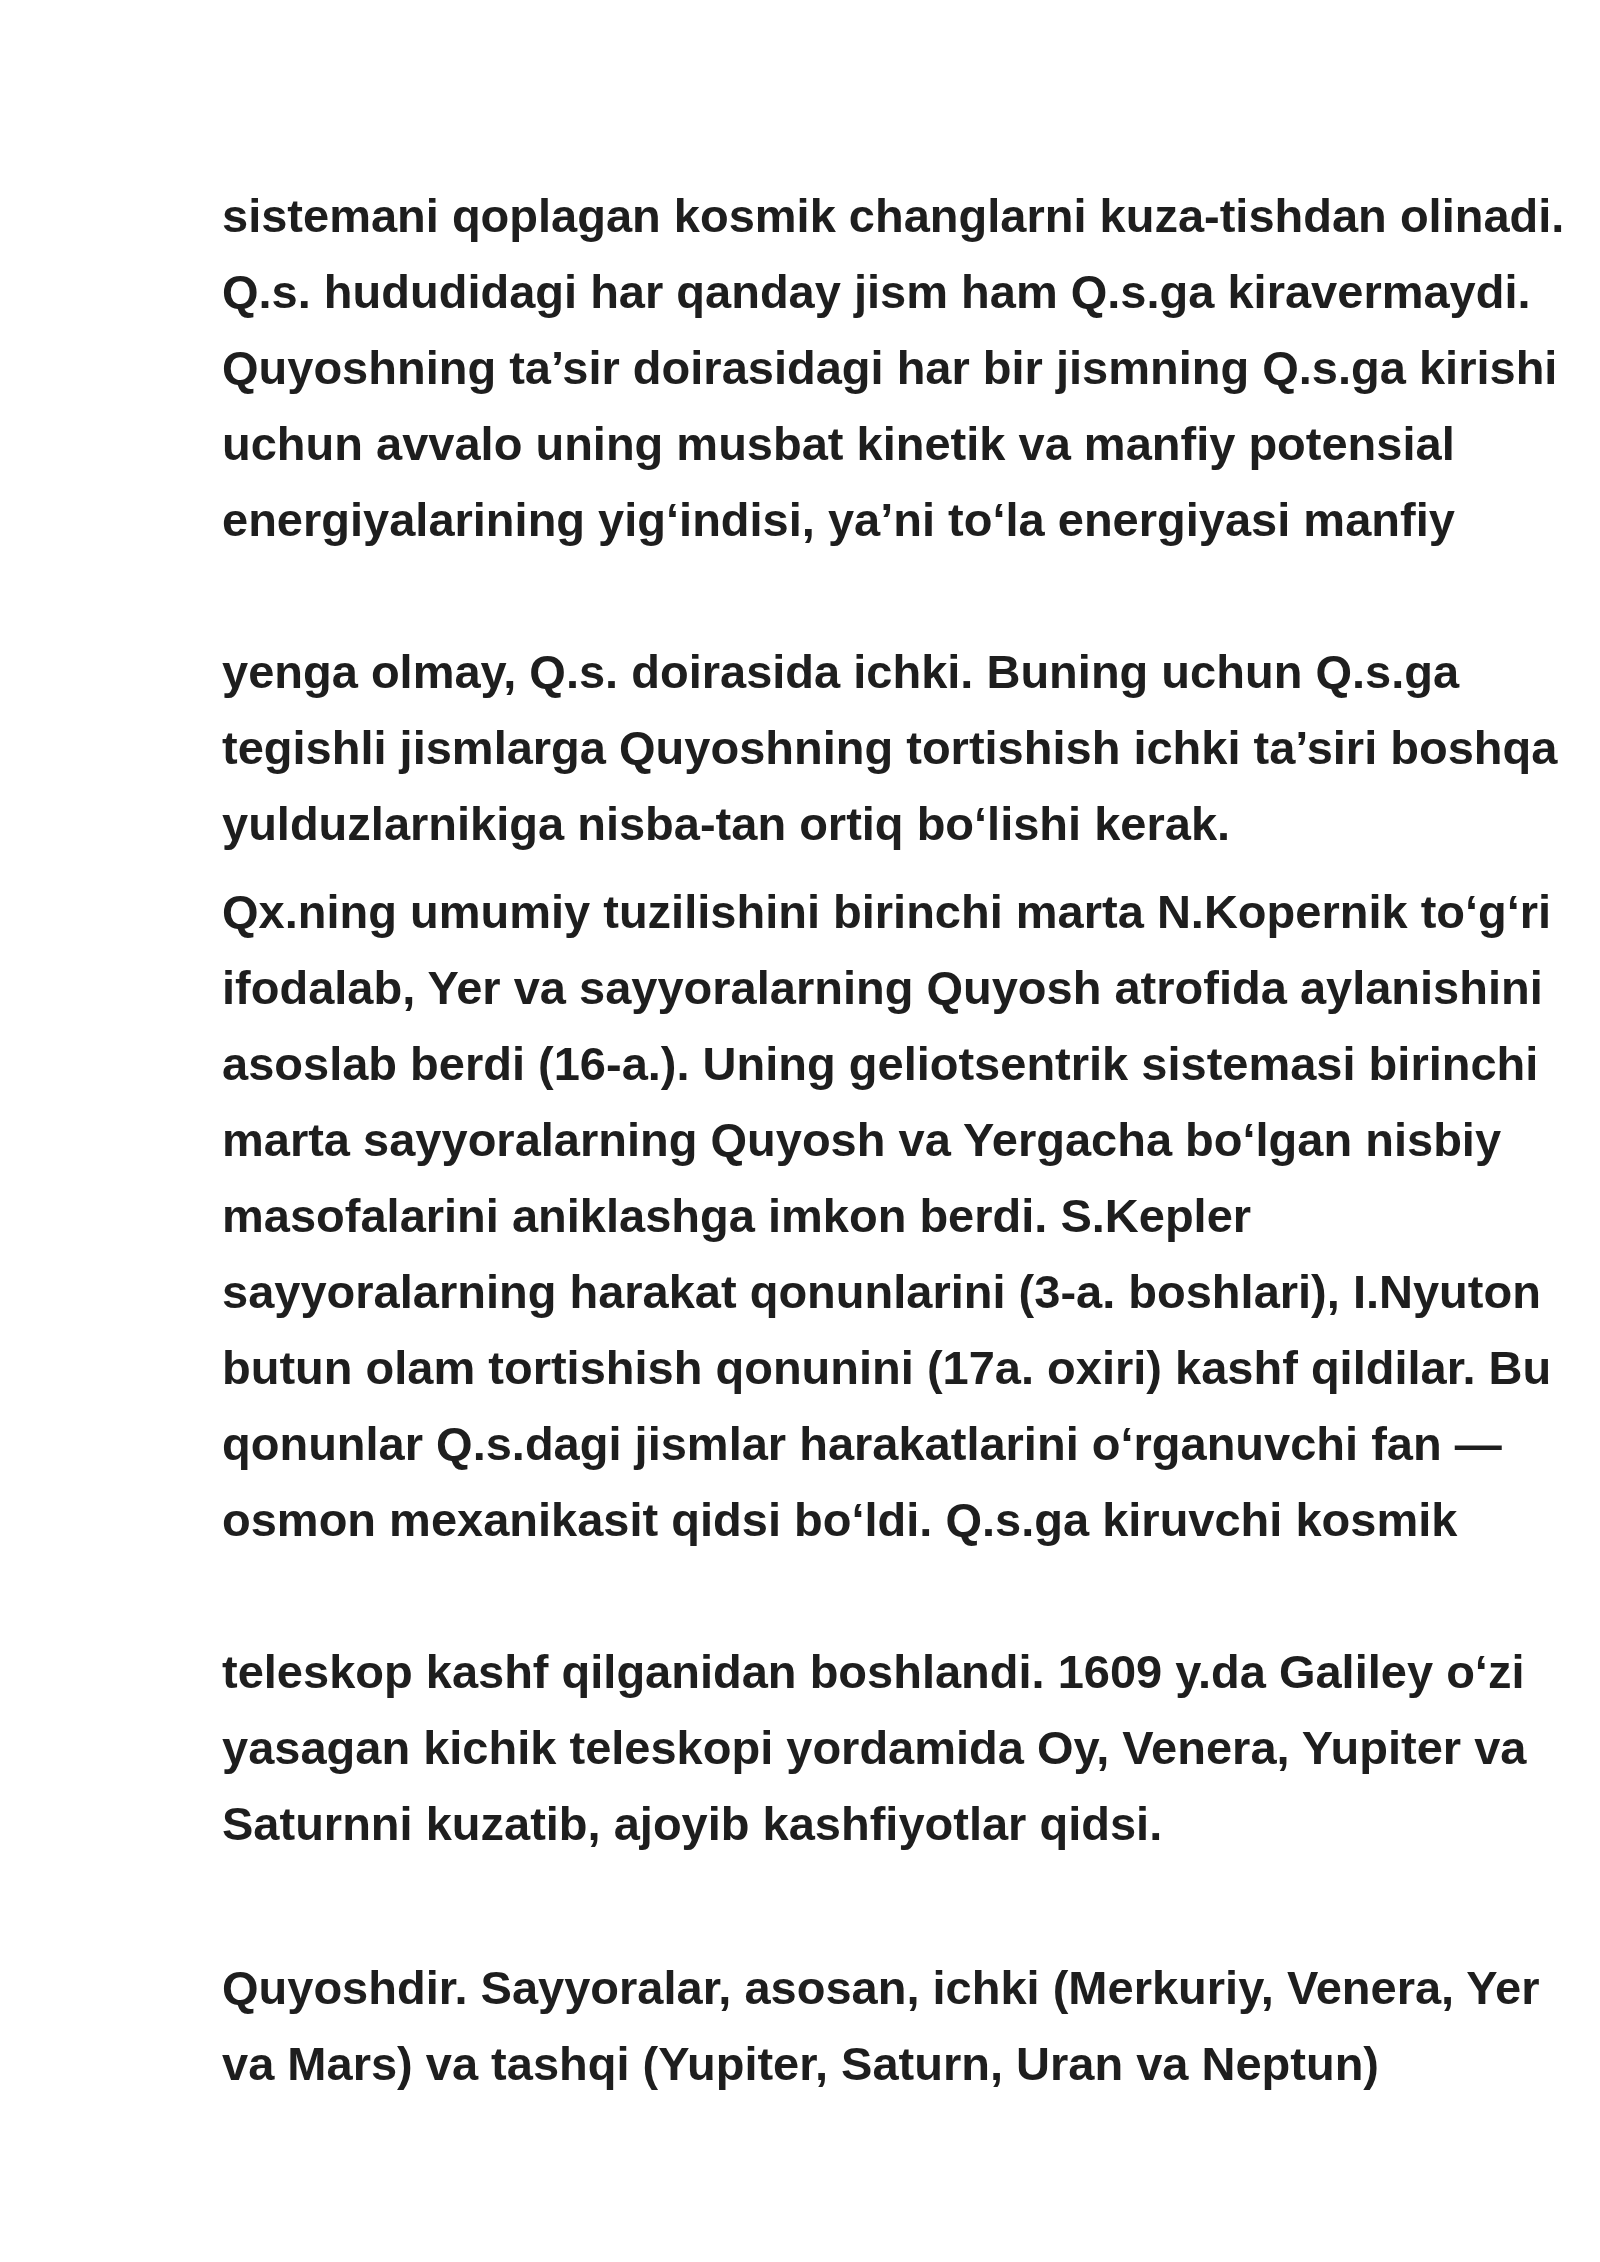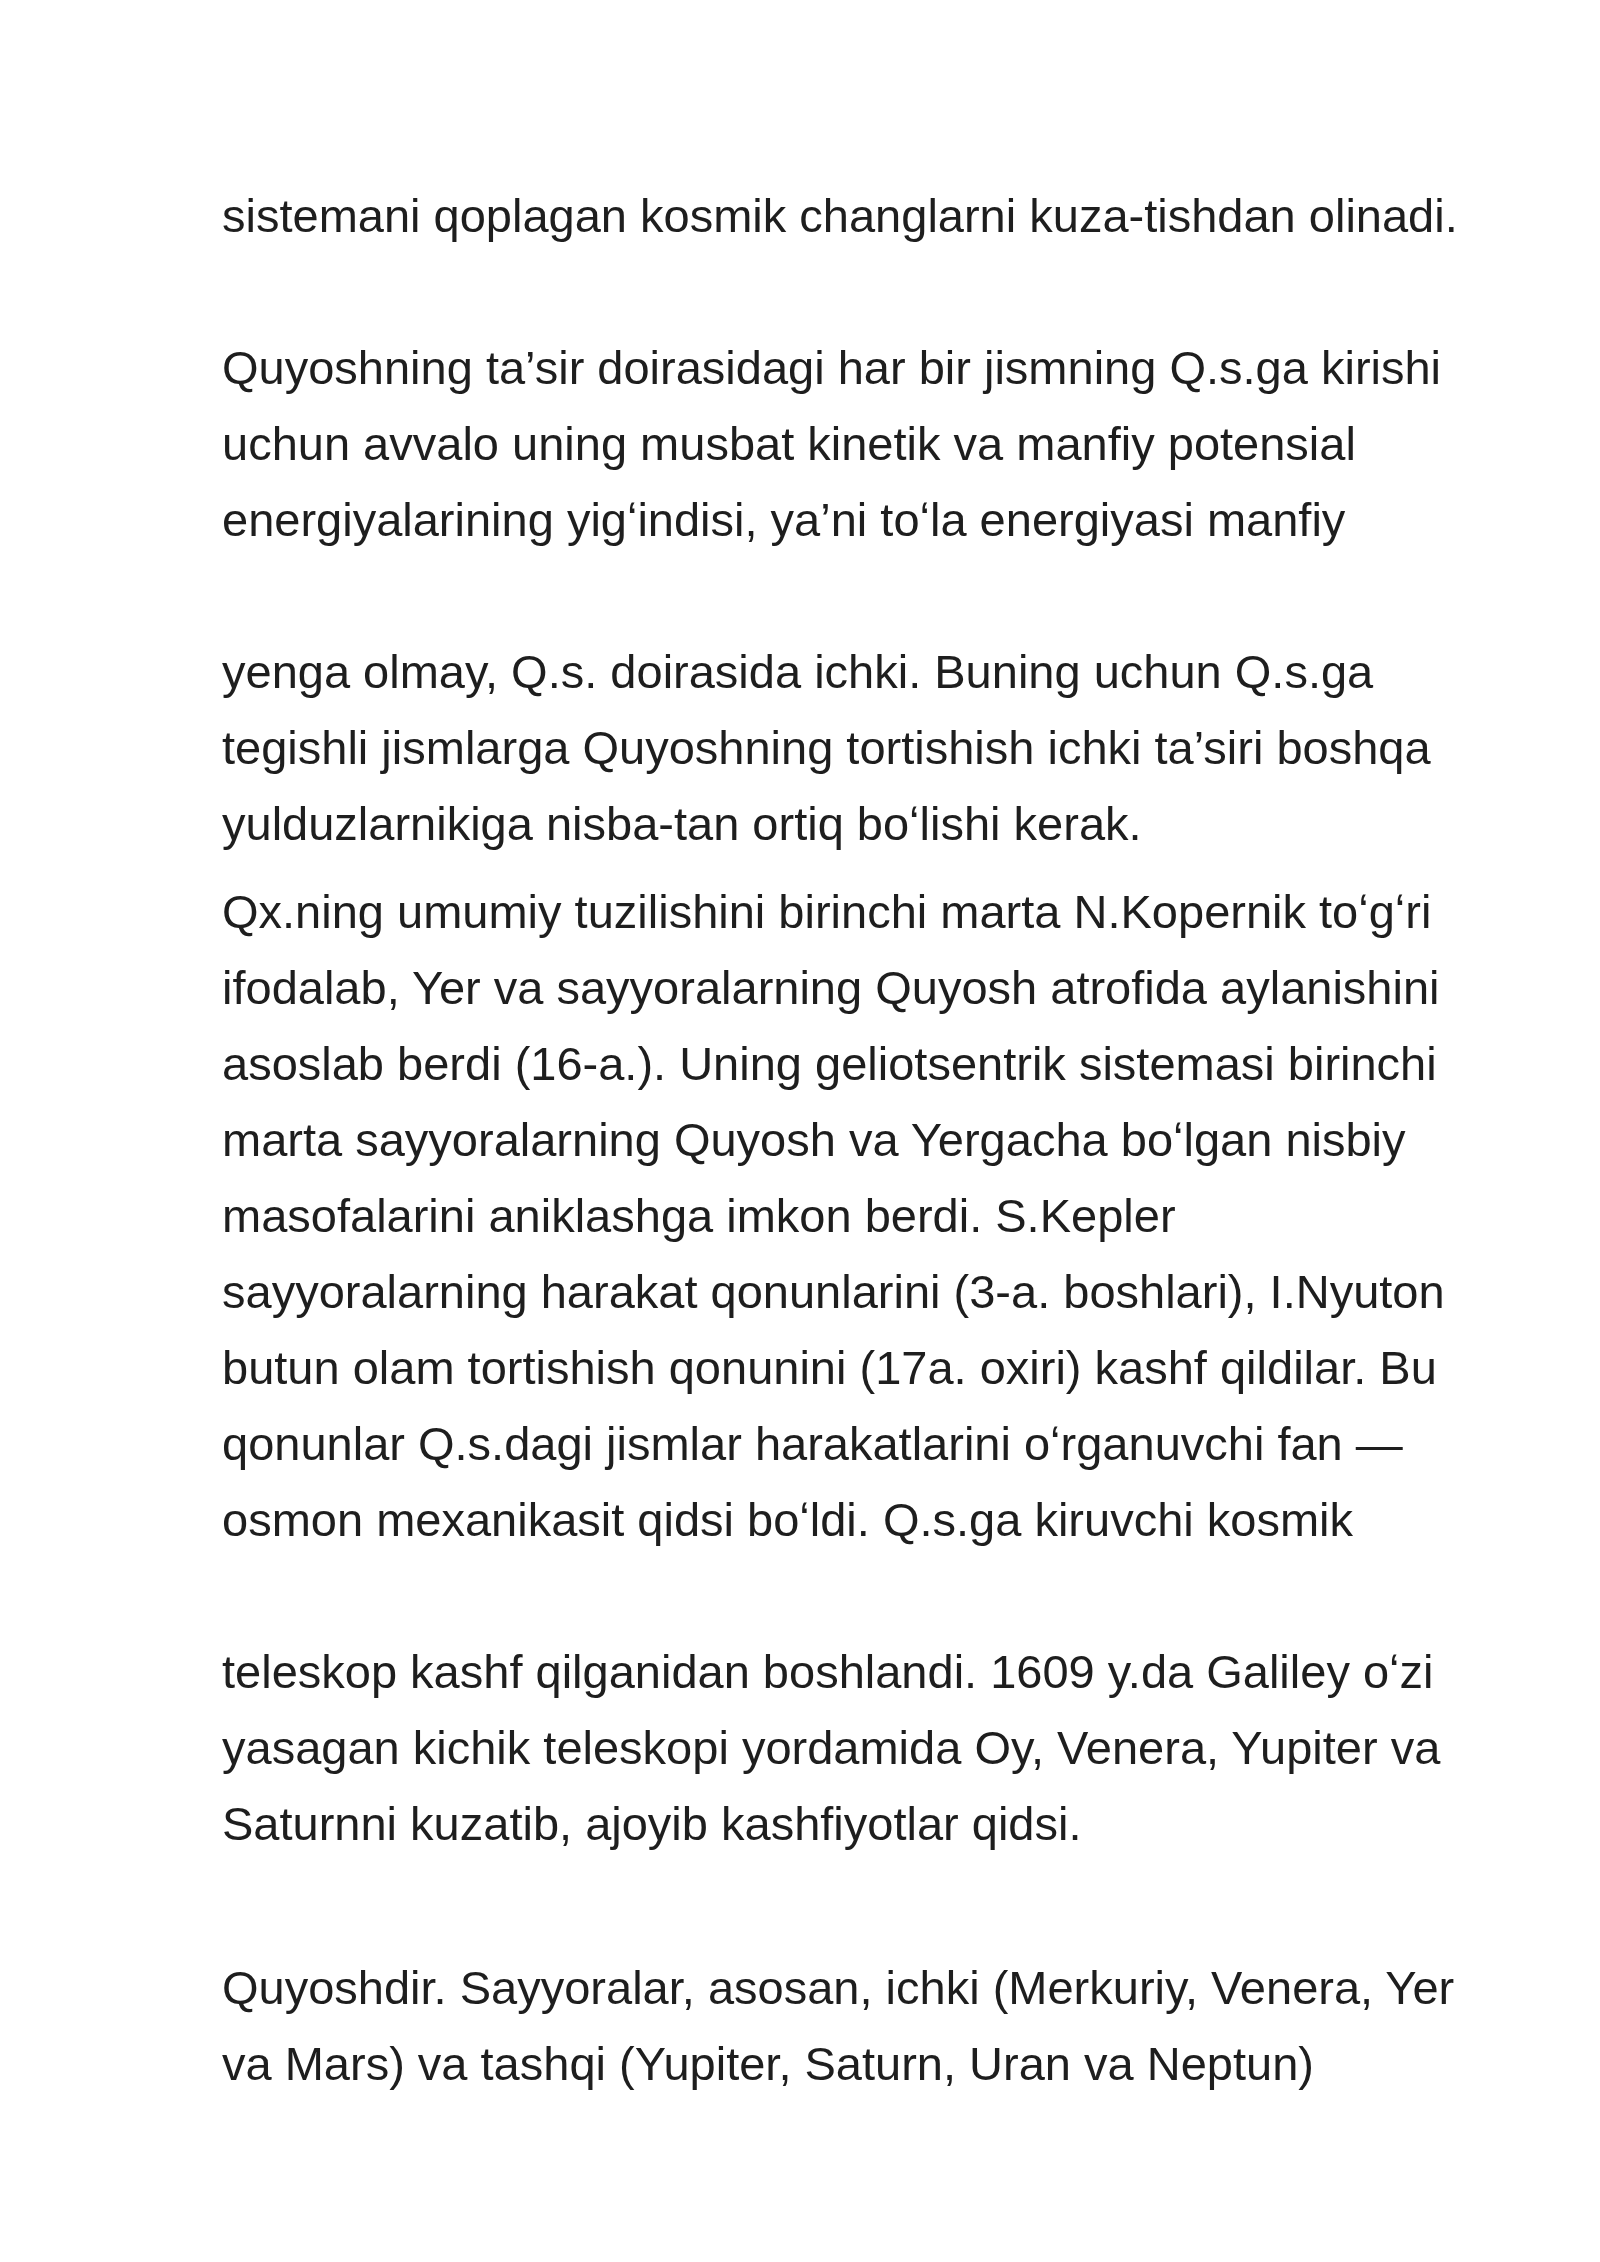--- a/index.html
+++ b/index.html
@@ -7,20 +7,21 @@
     padding: 0;
     background: #ffffff;
   }
   .page {
     position: relative;
     width: 1600px;
     height: 2209px;
     background: #ffffff;
     overflow: hidden;
     font-family: "Liberation Sans", "DejaVu Sans", sans-serif;
+    font-weight: bold;
   }
   .text-column {
     position: absolute;
     top: 178px;
     left: 222px;
     width: 1262px;
   }
   .para {
     margin: 0 0 12px 0;
     padding: 0;
@@ -34,21 +35,21 @@
   }
 </style>
 </head>
 <body>
 
 <div class="page">
   <div class="text-column">
 
     <p class="para">
       <span class="line">sistemani qoplagan kosmik changlarni kuza-tishdan olinadi.</span><br>
-      <br>
+      <span class="line">Q.s. hududidagi har qanday jism ham Q.s.ga kiravermaydi.</span><br>
       <span class="line">Quyoshning ta’sir doirasidagi har bir jismning Q.s.ga kirishi</span><br>
       <span class="line">uchun avvalo uning musbat kinetik va manfiy potensial</span><br>
       <span class="line">energiyalarining yigʻindisi, ya’ni toʻla energiyasi manfiy</span><br>
       <br>
       <span class="line">yenga olmay, Q.s. doirasida ichki. Buning uchun Q.s.ga</span><br>
       <span class="line">tegishli jismlarga Quyoshning tortishish ichki ta’siri boshqa</span><br>
       <span class="line">yulduzlarnikiga nisba-tan ortiq boʻlishi kerak.</span>
     </p>
 
     <p class="para">

